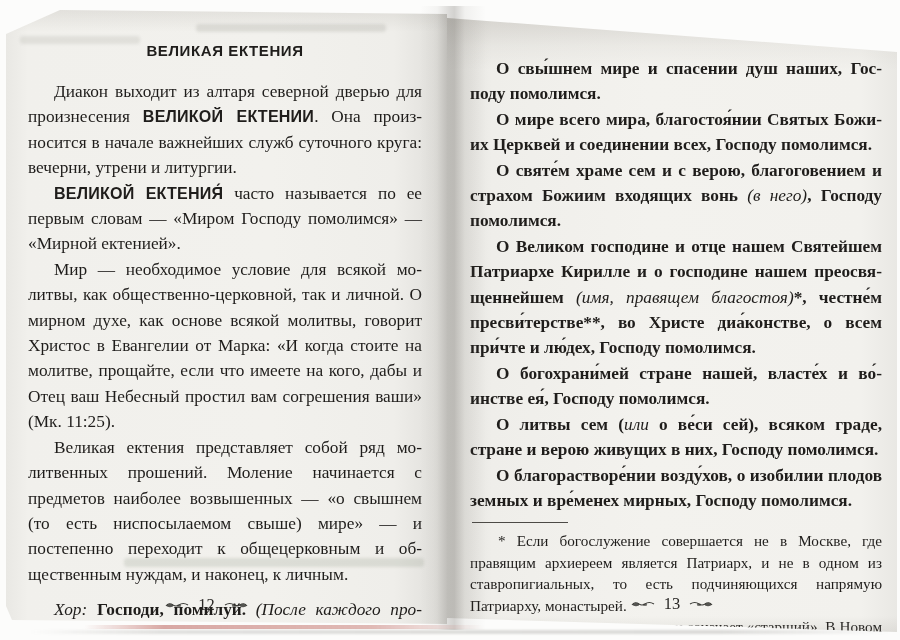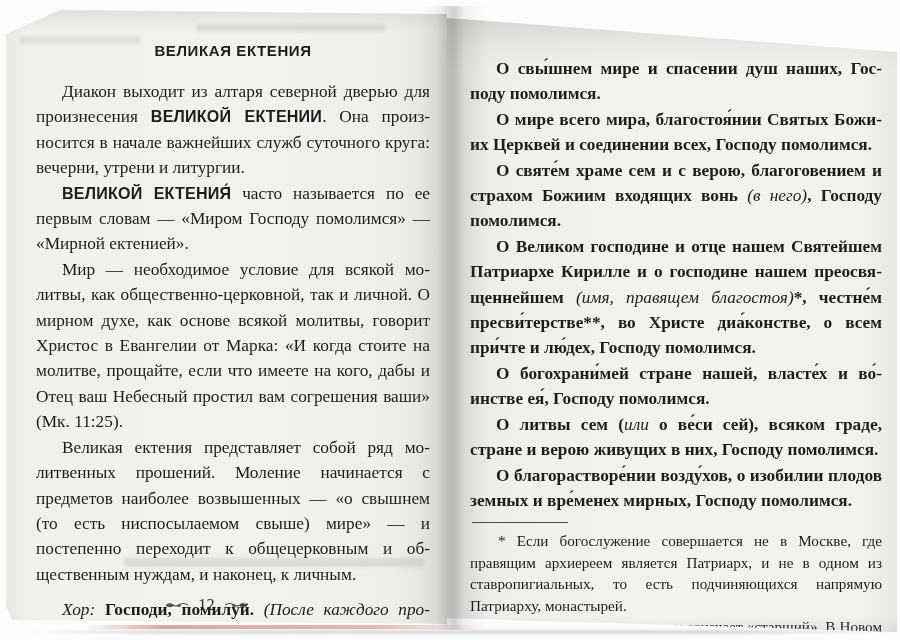--- a/index.html
+++ b/index.html
@@ -36,21 +36,21 @@
   .bottom-shadow{position:absolute;left:30px;top:630px;width:860px;height:4px;
     background:linear-gradient(to right,rgba(100,98,92,0) 0,rgba(100,98,92,0.18) 15%,rgba(100,98,92,0.22) 80%,rgba(100,98,92,0) 100%);
     filter:blur(1px);}
   
   .ghost{position:absolute;border-radius:3px;filter:blur(1.6px);pointer-events:none;}
   .ghost-a{left:190px;top:18px;width:190px;height:8px;background:rgba(150,150,140,0.22);}
   .ghost-b{left:14px;top:30px;width:120px;height:8px;background:rgba(150,150,140,0.18);}
   .ghost-c{left:118px;top:552px;width:300px;height:9px;background:rgba(142,148,132,0.22);}
   
   .content{position:absolute;inset:0;}
-  .content-left{padding:30px 9px 0 30px;width:394px;}
+  .content-left{padding:30px 9px 0 22px;width:394px;}
   .content-right{padding:44px 15px 0 23px;width:412px;}
   .pg-header{
     text-align:center;
     font-family:"Liberation Sans", sans-serif;font-weight:bold;
     font-size:15px;letter-spacing:0.6px;
     margin:6px 0 20px 0;
   }
   p.para{margin:0;text-align:justify;text-indent:26px;font-size:17.3px;line-height:25.4px;}
   .dlg-block{margin-top:10px;}
   .dlg-block p.para{line-height:26.5px;}
@@ -116,18 +116,31 @@
           <p class="pet"><span class="r-n">О богохрани́мей стране нашей, власте́х и во́­инстве ея́, Господу помолимся.</span></p>
           <p class="pet"><span class="r-n">О литвы сем (</span><span class="r-i">или</span><span class="r-n"> о ве́си сей), всяком граде, стране и верою живущих в них, Господу помо­лимся.</span></p>
           <p class="pet"><span class="r-n">О благорастворе́нии возду́хов, о изобилии пло­дов земных и вре́менех мирных, Господу помо­лимся.</span></p>
         </div>
       <hr class="fn-rule">
       <div>
           <p class="fn"><span class="r-n">* Если богослужение совершается не в Москве, где правящим архиереем является Патриарх, и не в одном из ставропигиальных, то есть подчиняющихся напрямую Патриарху, монастырей.</span></p>
           <p class="fn"><span class="r-n">** «Пресвитер» по-гречески означает «старший». В Новом Завете так называются священники.</span></p>
         </div>
     </div>
+    <div class="footer footer-right">
+      <svg class="orn" width="24" height="9" viewBox="0 0 24 9">
+        <path d="M1 5 Q4 1 8 4 Q11 6 14 4 Q18 1 23 4" fill="none" stroke="#3a3a36" stroke-width="1.1"></path>
+        <ellipse cx="5" cy="4.6" rx="3.2" ry="1.7" fill="#3a3a36" opacity="0.85"></ellipse>
+        <ellipse cx="14" cy="4.8" rx="2.2" ry="1.2" fill="#3a3a36" opacity="0.7"></ellipse>
+      </svg>
+      <span class="pnum">13</span>
+      <svg class="orn orn-r" width="24" height="9" viewBox="0 0 24 9">
+        <path d="M1 5 Q4 1 8 4 Q11 6 14 4 Q18 1 23 4" fill="none" stroke="#3a3a36" stroke-width="1.1"></path>
+        <ellipse cx="5" cy="4.6" rx="3.2" ry="1.7" fill="#3a3a36" opacity="0.85"></ellipse>
+        <ellipse cx="14" cy="4.8" rx="2.2" ry="1.2" fill="#3a3a36" opacity="0.7"></ellipse>
+      </svg>
+    </div>
   </div>
 
   <div class="gutter"></div>
   <div class="cover-edge" style="background: linear-gradient(to right, rgba(199, 126, 120, 0), rgba(199, 126, 120, 0.667) 20%, rgba(199, 126, 120, 0.533) 72%, rgba(199, 126, 120, 0));"></div>
   <div class="bottom-shadow"></div>
 </div>
 
 </body></html>

